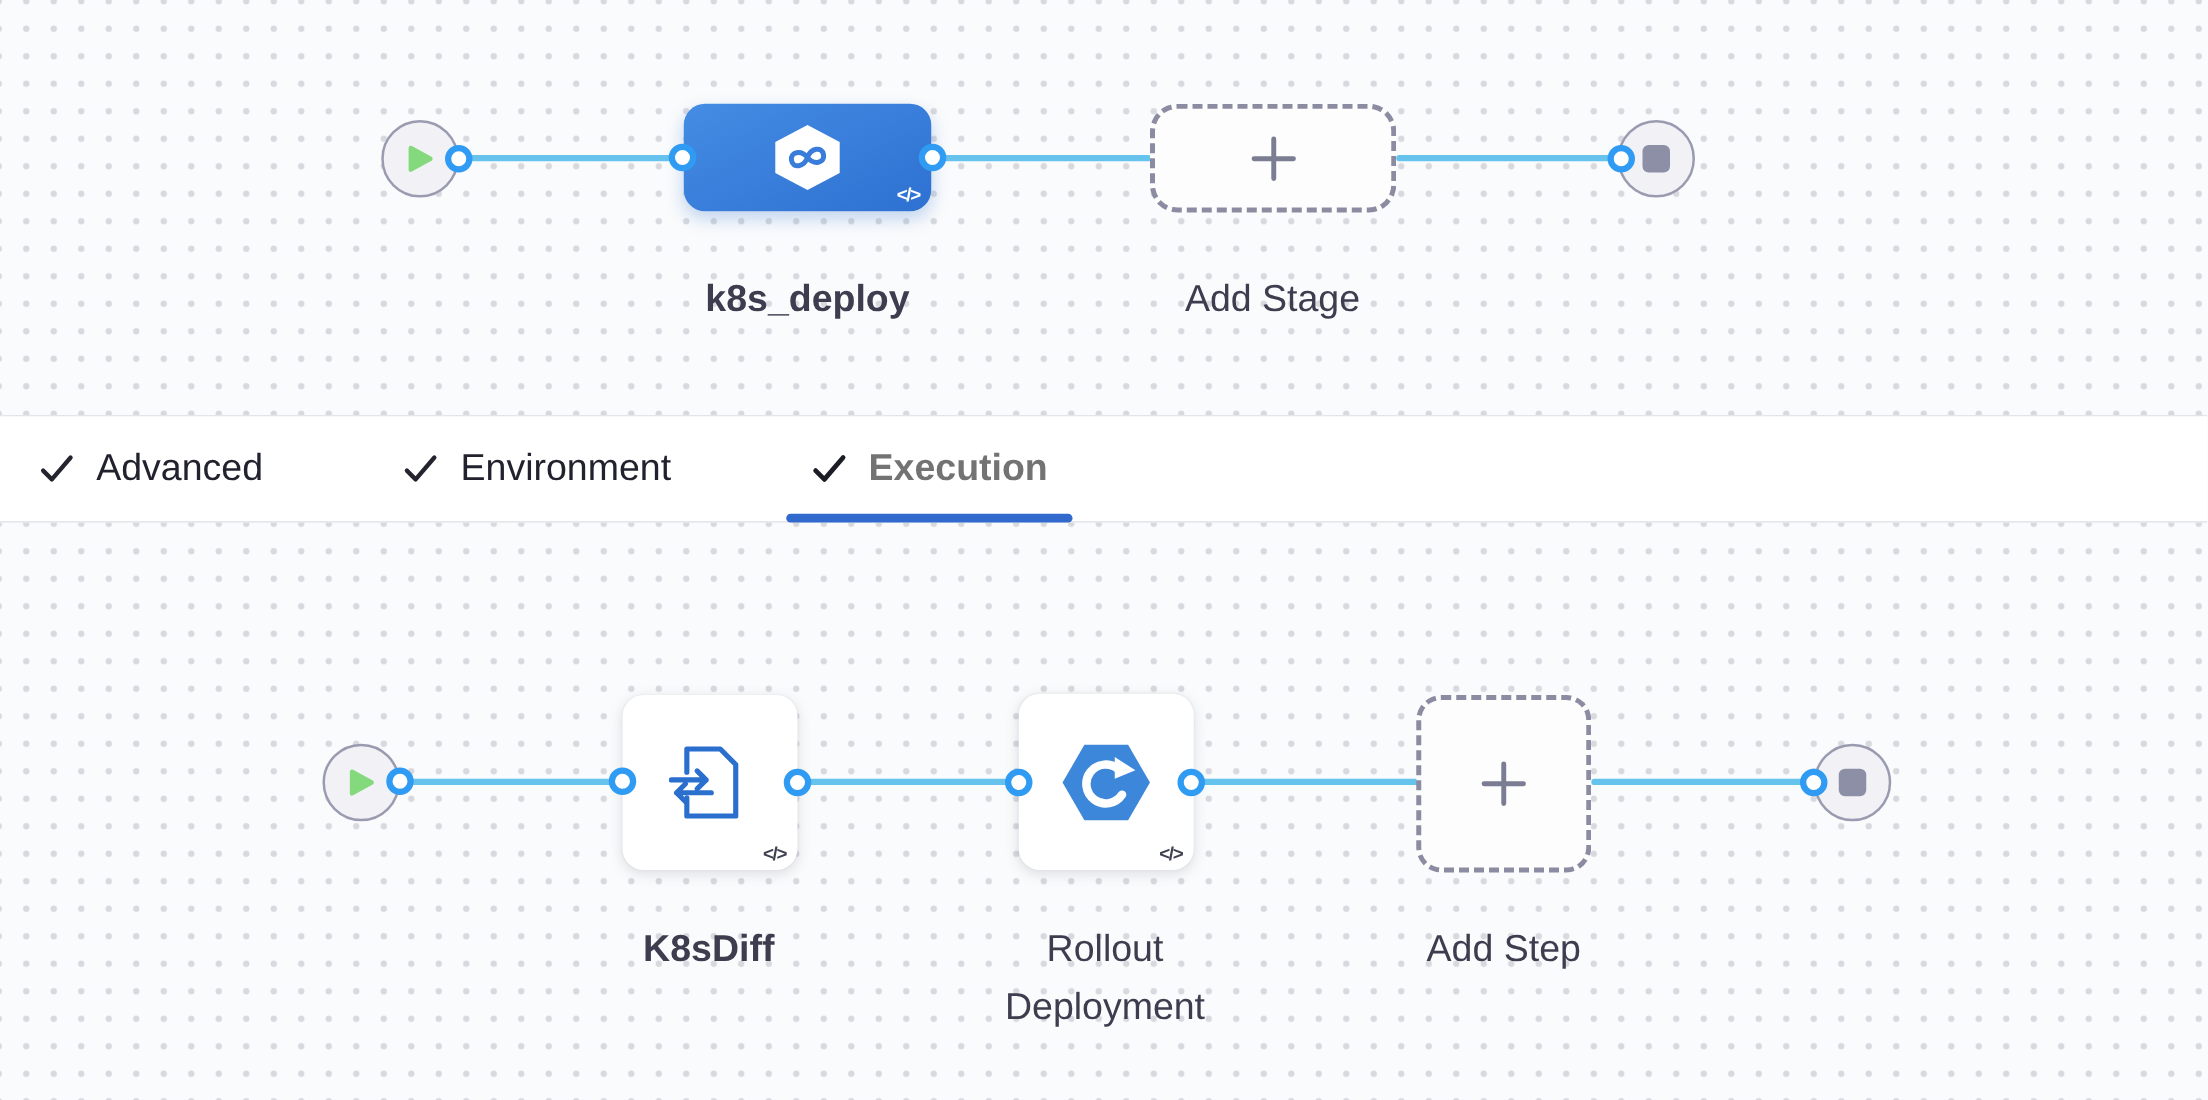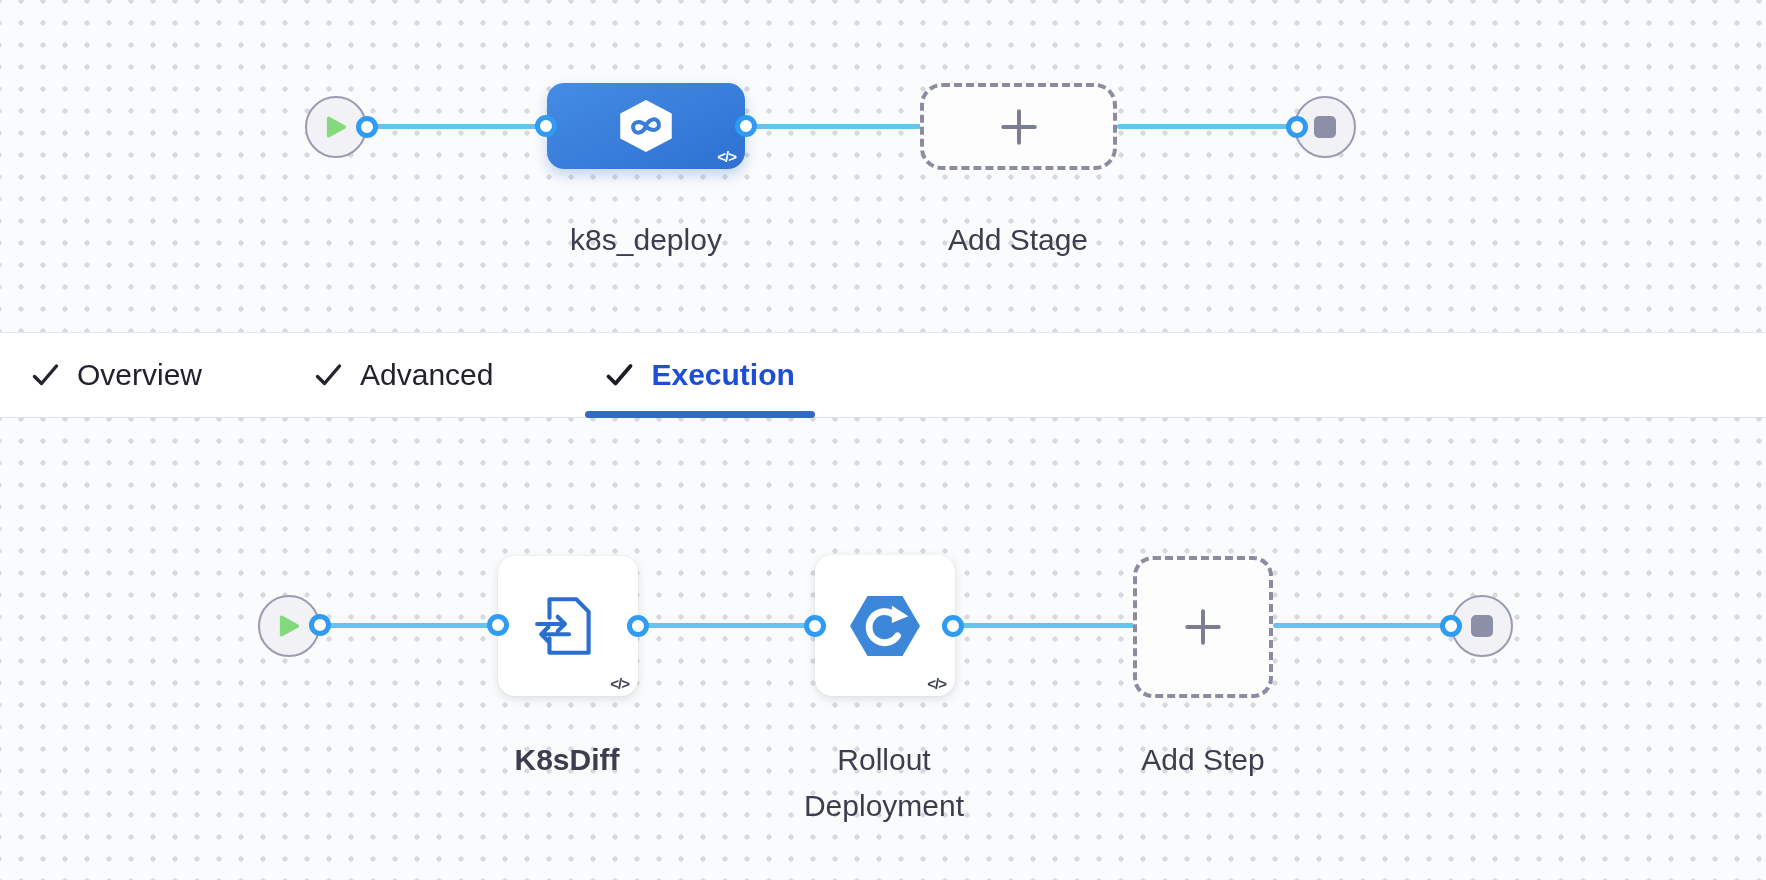--- a/index.html
+++ b/index.html
@@ -37,21 +37,21 @@
   .node-label{position:absolute;transform:translateX(-50%);text-align:center;
         font-size:30px;line-height:46px;color:#3c3d4e;white-space:nowrap;z-index:2;}
   .node-label.wrap{white-space:normal;width:250px;}
   
   .tabbar{position:absolute;left:0;right:0;top:332px;height:86px;background:#fff;
         border-top:1px solid #e4e5e9;border-bottom:1px solid #dfe0e5;
         display:flex;align-items:stretch;padding-left:11px;gap:72px;z-index:6;}
   .tab{display:flex;align-items:center;gap:17px;padding:0 20px;position:relative;
         font-size:30px;color:#21222d;cursor:pointer;}
   .tab .tab-label{line-height:1;}
-  .tab.active .tab-label{font-weight:700;color:#1d4ed8;}
+  .tab.active .tab-label{font-weight:700;color:#737373;}
   .tab-underline{position:absolute;left:0;right:0;bottom:-1px;height:7px;border-radius:4px;
         background:#3169cd;}
   .check-icon{flex:0 0 auto;display:flex;}
 </style>
 </head>
 <body>
 
 <div class="screen">
 
   <div>
@@ -82,40 +82,40 @@
       <svg width="42" height="42" viewBox="0 0 48 48">
         <path d="M24 6 V42 M6 24 H42" stroke="#7b7d92" stroke-width="4.5" stroke-linecap="round"></path>
       </svg>
     </div>
 
     <div class="port" style="left:1286px;top:116px;"></div>
     <div class="endpoint" style="left:1294px;top:96px;">
       <div class="stop-square"></div>
     </div>
 
-    <div class="node-label" style="left:646px;top:217px;">k8s_deploy</div>
+    <div class="node-label" style="left:646px;top:217px;font-weight:bold;">k8s_deploy</div>
     <div class="node-label" style="left:1018px;top:217px;">Add Stage</div>
   </div>
 
   <div class="tabbar">
     <div class="tab">
       <span class="check-icon">
         <svg width="29" height="26" viewBox="0 0 29 26">
             <path d="M3.5 14.5 L10.5 21.5 L25.5 4" fill="none" stroke="#23242e" stroke-width="3.4" stroke-linecap="round" stroke-linejoin="round"></path>
           </svg>
       </span>
-      <span class="tab-label">Overview</span>
+      <span class="tab-label">Advanced</span>
     </div>
     <div class="tab">
       <span class="check-icon">
         <svg width="29" height="26" viewBox="0 0 29 26">
             <path d="M3.5 14.5 L10.5 21.5 L25.5 4" fill="none" stroke="#23242e" stroke-width="3.4" stroke-linecap="round" stroke-linejoin="round"></path>
           </svg>
       </span>
-      <span class="tab-label">Advanced</span>
+      <span class="tab-label">Environment</span>
     </div>
     <div class="tab active">
       <span class="check-icon">
         <svg width="29" height="26" viewBox="0 0 29 26">
             <path d="M3.5 14.5 L10.5 21.5 L25.5 4" fill="none" stroke="#1b1c26" stroke-width="3.8" stroke-linecap="round" stroke-linejoin="round"></path>
           </svg>
       </span>
       <span class="tab-label">Execution</span>
       <span class="tab-underline"></span>
     </div>

